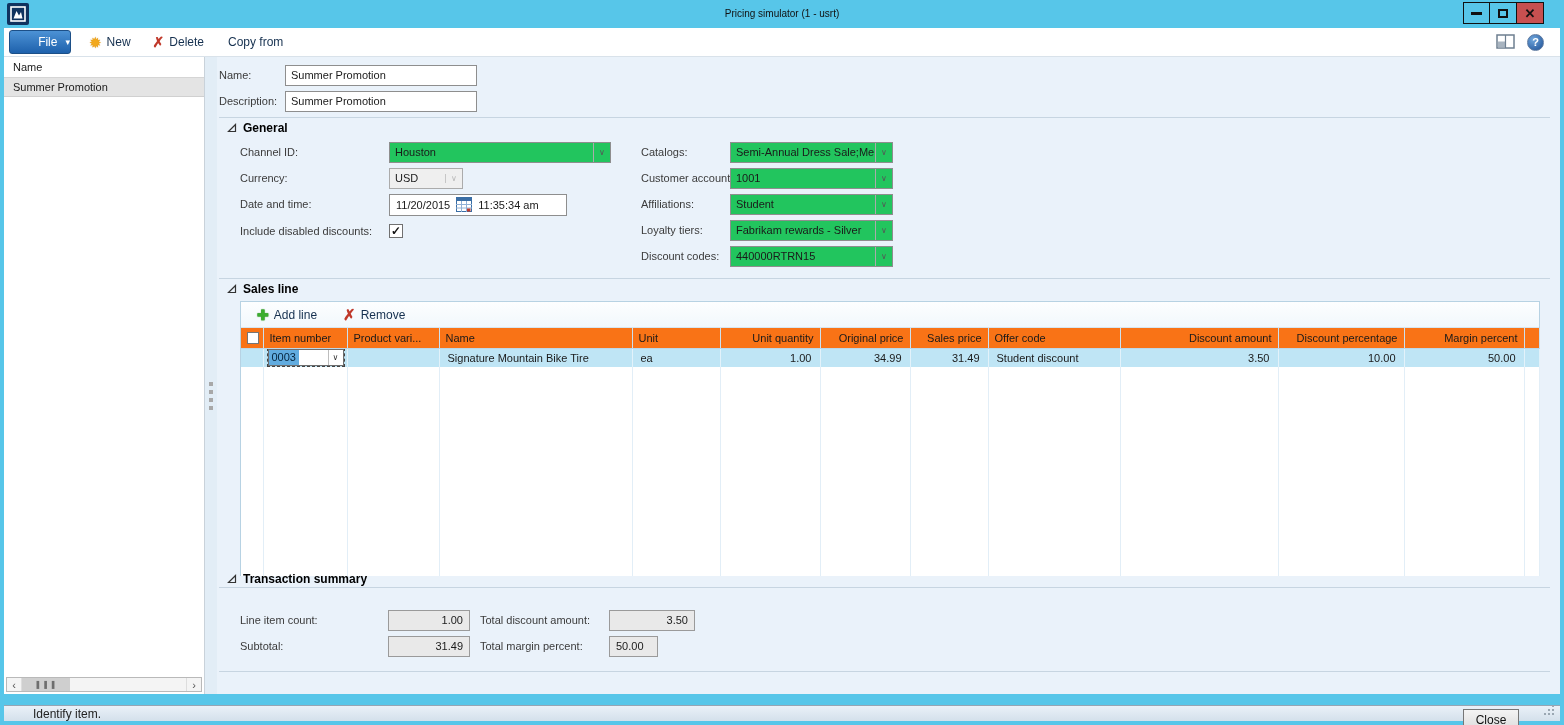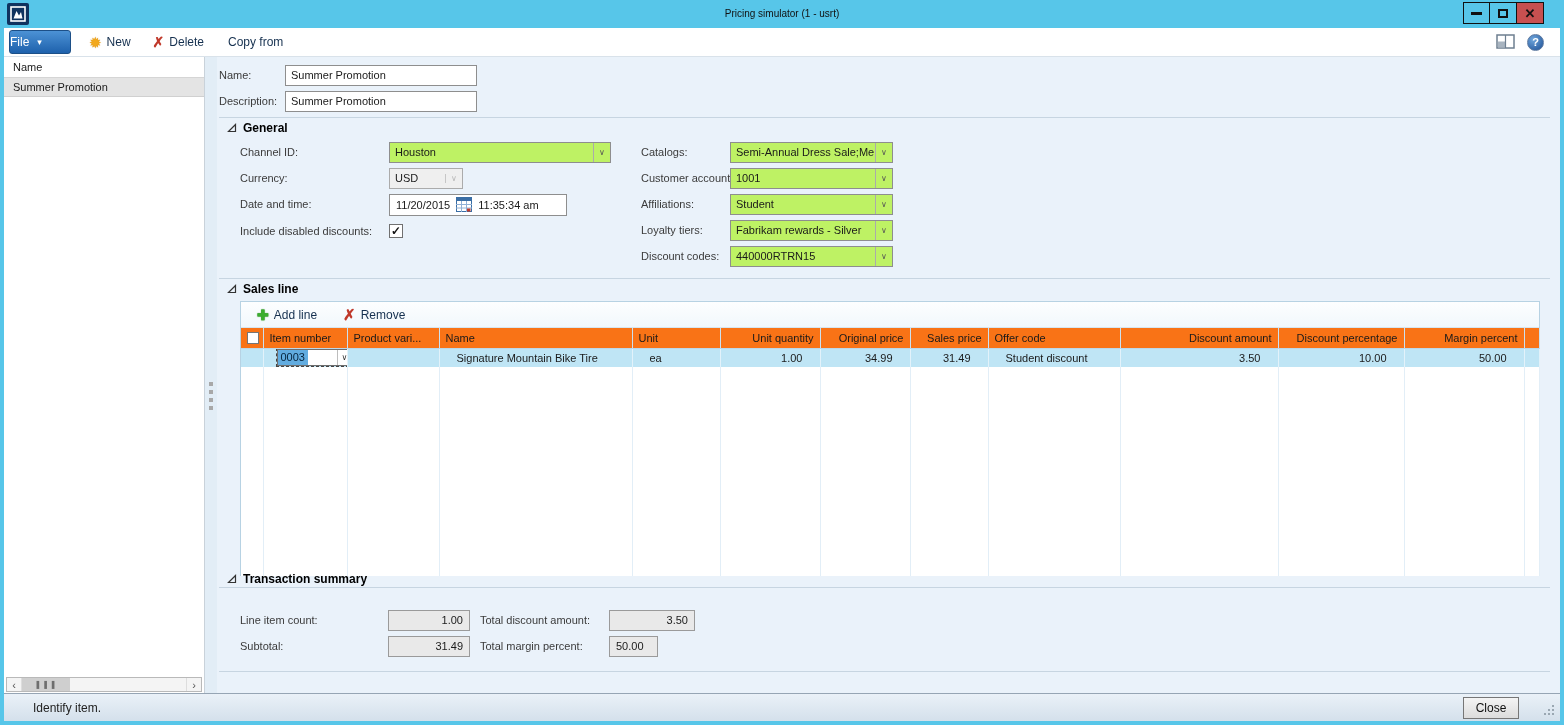--- a/index.html
+++ b/index.html
@@ -15,21 +15,21 @@
   .win-controls { position:absolute; right:20px; top:2px; display:flex; }
   .win-btn { width:27px; height:22px; border:1px solid #111; display:flex; align-items:center; justify-content:center; }
   .win-btn + .win-btn { border-left:none; }
   .btn-close { background:#C75050; }
   .glyph-min { width:11px; height:3px; background:#111; }
   .glyph-max { width:10px; height:9px; border:2px solid #111; }
   .glyph-close { font-size:13px; font-weight:bold; color:#111; line-height:1; }
 
   
   .menubar { position:absolute; top:28px; left:4px; right:4px; height:29px; background:#fff; border-bottom:1px solid #D9E2EA; display:flex; align-items:center; }
-  .file-btn { margin-left:5px; width:62px; height:24px; border-radius:3px; border:1px solid #1C4F87; background:linear-gradient(#4C92D5,#1E61AC); color:#fff; display:flex; align-items:center; justify-content:flex-start; gap:8px; font-size:12px; }
+  .file-btn { margin-left:5px; width:62px; height:24px; border-radius:3px; border:1px solid #1C4F87; background:linear-gradient(#4C92D5,#1E61AC); color:#fff; display:flex; align-items:center; justify-content:flex-end; gap:8px; font-size:12px; }
   .menu-item { display:flex; align-items:center; gap:5px; font-size:12px; color:#15304F; cursor:default; }
   .mi-new { margin-left:18px; } .mi-delete { margin-left:22px; } .mi-copy { margin-left:24px; }
   .icon-star { color:#F2A81D; font-size:15px; line-height:1; text-shadow:0 0 1px #C77E00; }
   .icon-redx { color:#C0392B; font-size:14px; font-weight:bold; line-height:1; }
   .menubar-right { margin-left:auto; display:flex; align-items:center; gap:12px; margin-right:16px; }
   .help-icon { width:17px; height:17px; border-radius:50%; background:radial-gradient(circle at 35% 30%, #6FA6DC, #1C4E94); border:1px solid #5E7AA0; color:#fff; font-weight:bold; font-size:11px; display:flex; align-items:center; justify-content:center; }
 
   
   .content { position:absolute; top:57px; left:4px; right:4px; bottom:31px; background:#EAF2FA; display:flex; }
 
@@ -44,21 +44,21 @@
 
   .splitter { width:12px; background:#E2EDF6; position:relative; }
   .splitter-dots { position:absolute; top:325px; left:4px; display:flex; flex-direction:column; gap:4px; }
   .splitter-dots i { width:4px; height:4px; background:#A8A8A8; }
 
   .main { position:relative; flex:1; }
 
   label.f-label { position:absolute; height:21px; line-height:21px; color:#3B3B3B; white-space:nowrap; }
   .t-input { position:absolute; height:21px; line-height:19px; background:#fff; border:1px solid #8E8E8E; padding:0 5px; white-space:nowrap; overflow:hidden; }
 
-  .combo { position:absolute; height:21px; background:#bef264; border:1px solid #8E8E8E; display:flex; }
+  .combo { position:absolute; height:21px; background:#22c55e; border:1px solid #8E8E8E; display:flex; }
   .combo .val { flex:1; line-height:19px; padding:0 5px; white-space:nowrap; overflow:hidden; }
   .combo .arrow { width:17px; border-left:1px solid #ABABAB; display:flex; align-items:center; justify-content:center; color:#555; font-size:8px; }
   .combo.disabled { background:#EFEFEF; border-color:#ABABAB; }
   .combo.disabled .arrow { color:#B8B8B8; border-left-color:#C6C6C6; }
 
   .section-line { position:absolute; left:2px; right:10px; border-top:1px solid #C7D5E1; }
   .section-header { position:absolute; display:flex; align-items:center; gap:6px; font-size:12px; font-weight:bold; color:#000; }
   .tri { width:10px; height:10px; }
 
   .datetime { position:absolute; height:22px; background:#fff; border:1px solid #8E8E8E; display:flex; align-items:center; }
@@ -69,37 +69,37 @@
 
   
   .grid-wrap { position:absolute; left:23px; top:244px; width:1300px; height:275px; border:1px solid #B7D2E3; background:#fff; }
   .grid-toolbar { height:26px; background:linear-gradient(#FDFEFF,#F1F8FC); border-bottom:1px solid #D7E6F0; display:flex; align-items:center; gap:26px; padding-left:16px; }
   .gt-btn { display:flex; align-items:center; gap:5px; color:#15304F; font-size:12px; }
   .icon-plus { color:#3BAE2E; font-size:14px; font-weight:bold; line-height:1; text-shadow:0 0 1px #1E7D14; }
   .icon-remx { color:#C0392B; font-size:15px; font-weight:bold; line-height:1; }
 
   table.sales-table { table-layout:fixed; width:1298px; height:248px; border-collapse:collapse; background:#fff; }
   .sales-table th { font-weight:normal; text-align:left; height:20px; padding:0 6px; border-right:1px solid #CBE0EF; border-bottom:1px solid #BDD7E7; white-space:nowrap; overflow:hidden; background:#f97316; }
-  .sales-table td { padding:0 17px; white-space:nowrap; overflow:hidden; }
+  .sales-table td { padding:0 8px; white-space:nowrap; overflow:hidden; }
   .sales-table .data-row td { height:19px; background:#BFE5F5; border-right:1px solid #E3F2FA; }
   .sales-table .filler-row td { border-right:1px solid #E2EEF7; background:#fff; }
   .sales-table th:nth-child(6), .sales-table th:nth-child(7), .sales-table th:nth-child(8),
   .sales-table th:nth-child(10), .sales-table th:nth-child(11), .sales-table th:nth-child(12),
   .sales-table td:nth-child(6), .sales-table td:nth-child(7), .sales-table td:nth-child(8),
   .sales-table td:nth-child(10), .sales-table td:nth-child(11), .sales-table td:nth-child(12) { text-align:right; }
   .hdr-checkbox { width:12px; height:12px; border:1px solid #767676; background:#fff; margin:0 auto; }
   .item-combo { display:flex; width:76px; height:17px; background:#fff; border:1px solid #6E6E6E; outline:1px dashed #444; margin-left:-4px; }
   .item-combo .iv { background:#61ACE0; color:#05233C; padding:0 3px; line-height:15px; }
   .item-combo .ia { margin-left:auto; width:15px; border-left:1px solid #BDBDBD; display:flex; align-items:center; justify-content:center; font-size:8px; color:#333; }
 
   
   .ro-field { position:absolute; height:21px; line-height:19px; background:#E9E9E9; border:1px solid #9A9A9A; padding:0 6px; text-align:right; }
 
   
-  .statusbar { position:absolute; left:4px; right:4px; bottom:4px; height:28px; background:linear-gradient(#EAF1F8,#D4E0EB); border-top:1px solid #96A5B4; display:flex; align-items:center; }
+  .statusbar { position:absolute; left:4px; right:4px; bottom:4px; height:16px; background:linear-gradient(#EAF1F8,#D4E0EB); border-top:1px solid #96A5B4; display:flex; align-items:center; }
   .status-msg { margin-left:29px; color:#222; font-size:12px; }
   .close-btn { position:absolute; right:41px; top:3px; width:56px; height:22px; background:linear-gradient(#F4F4F4,#DCDCDC); border:1px solid #767676; font-size:12px; color:#111; text-align:center; line-height:20px; }
   .grip { position:absolute; right:6px; bottom:4px; width:12px; height:12px; }
   .grip i { position:absolute; width:2px; height:2px; background:#9AA7B2; }
 </style>
 </head>
 <body>
 
 <div class="window">
 

